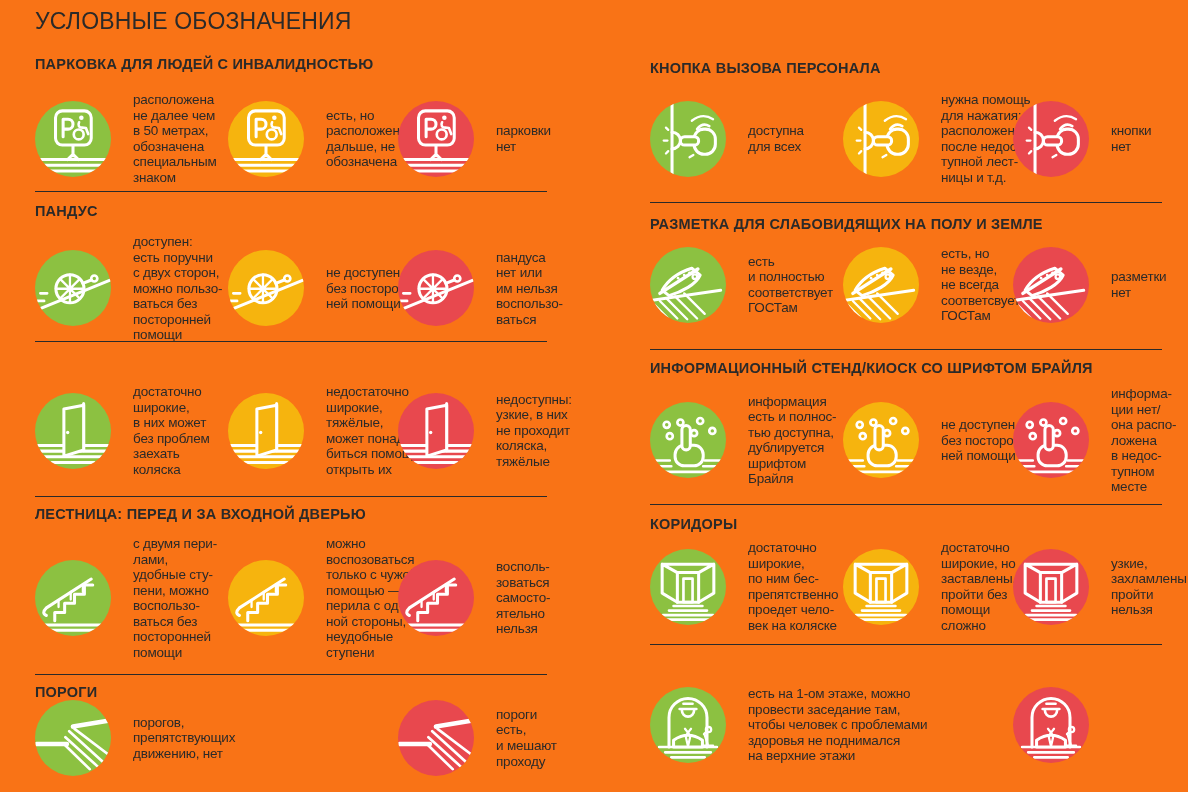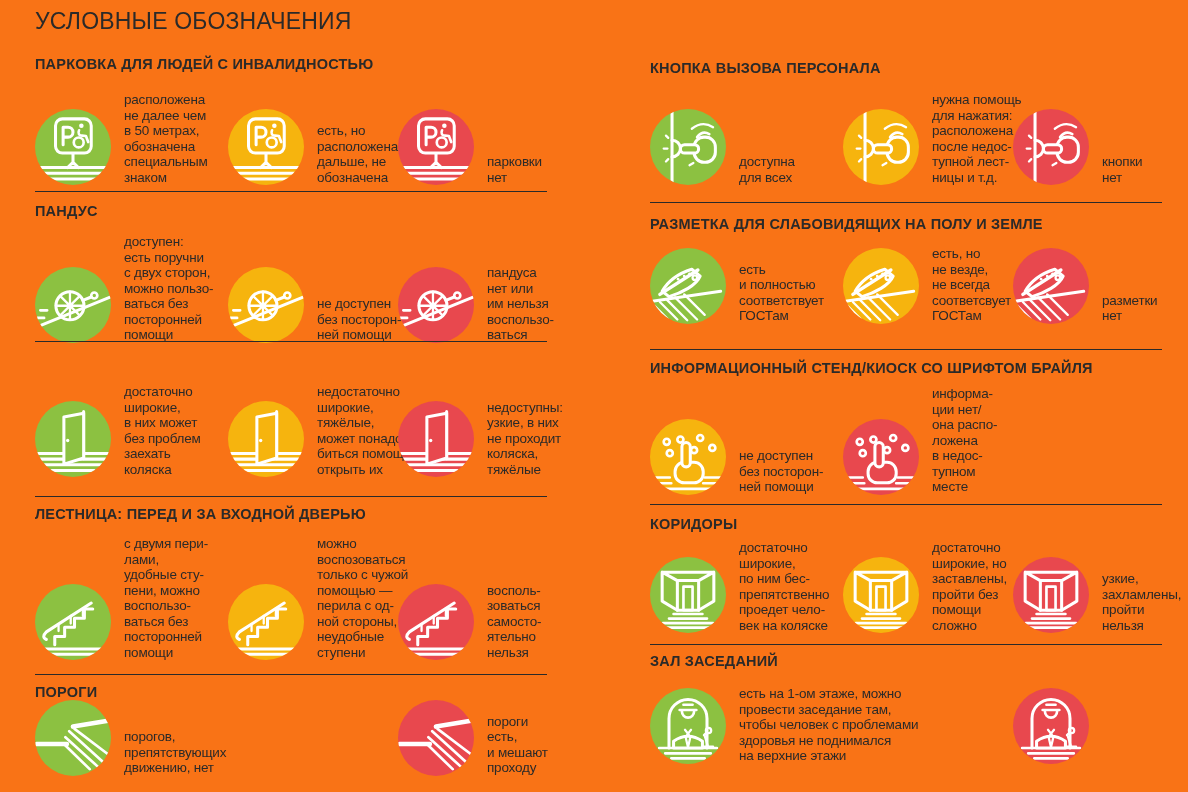--- a/index.html
+++ b/index.html
@@ -10,21 +10,21 @@
     font-family:"Liberation Sans","DejaVu Sans",sans-serif;color:var(--c-ink)}
   .page{position:relative;width:1188px;height:792px;background:#f97316}
   .title{position:absolute;left:35px;top:8px;font-size:23px;font-weight:400;
     letter-spacing:.2px;color:var(--c-ink)}
   .col{position:absolute;top:0;height:580px}
   .col-left{left:35px;width:512px}
   .col-right{left:650px;width:512px}
   .sec-header{position:absolute;left:0;right:0;font-size:14.5px;font-weight:700;
     letter-spacing:.2px;white-space:nowrap}
   .grid{position:absolute;left:0;right:0;display:grid;grid-template-columns:193px 170px 1fr}
-  .item{display:flex;align-items:flex-end;gap:13px;min-height:76px}
+  .item{display:flex;align-items:center;gap:22px;min-height:76px}
   .ic{width:76px;height:76px;flex:0 0 76px;display:block}
   .txt{font-size:13.5px;line-height:1.15;letter-spacing:-.2px;white-space:pre}
   .s-good{color:var(--c-good)}
   .s-medium{color:var(--c-medium)}
   .s-bad{color:var(--c-bad)}
   .divider{position:absolute;left:0;right:0;height:1px;background:var(--c-ink)}
   .defs{position:absolute;width:0;height:0;overflow:hidden}
 </style>
 </head>
 <body>
@@ -390,20 +390,31 @@
           </svg>
         <div class="txt">разметки
 нет</div>
       </div>
     </div>
     <div class="divider" style="top:349px"></div>
 
     <div class="sec-header" style="top:360px">ИНФОРМАЦИОННЫЙ СТЕНД/КИОСК СО ШРИФТОМ БРАЙЛЯ</div>
     <div class="grid" style="top:386px">
       <div class="item">
+        <svg class="ic s-good" viewBox="0 0 100 100">
+            <use href="#sym-braille-stand"></use>
+          </svg>
+        <div class="txt">информация
+есть и полнос-
+тью доступна,
+дублируется
+шрифтом
+Брайля</div>
+      </div>
+      <div class="item">
         <svg class="ic s-medium" viewBox="0 0 100 100">
             <use href="#sym-braille-stand"></use>
           </svg>
         <div class="txt">не доступен
 без посторон-
 ней помощи</div>
       </div>
       <div class="item">
         <svg class="ic s-bad" viewBox="0 0 100 100">
             <use href="#sym-braille-stand"></use>
@@ -448,21 +459,20 @@
             <use href="#sym-corridor"></use>
           </svg>
         <div class="txt">узкие,
 захламлены,
 пройти
 нельзя</div>
       </div>
     </div>
     <div class="divider" style="top:644px"></div>
 
-    <div class="sec-header" style="top:653px">ЗАЛ ЗАСЕДАНИЙ</div>
     <div class="grid" style="top:686px">
       <div class="item" style="grid-column:1/3">
         <svg class="ic s-good" viewBox="0 0 100 100">
             <use href="#sym-assembly-hall"></use>
           </svg>
         <div class="txt">есть на 1-ом этаже, можно
 провести заседание там,
 чтобы человек с проблемами
 здоровья не поднимался
 на верхние этажи</div>

